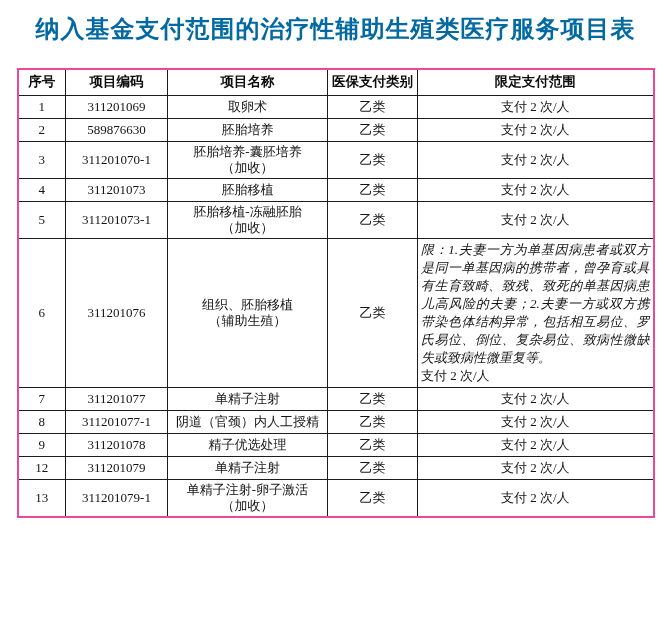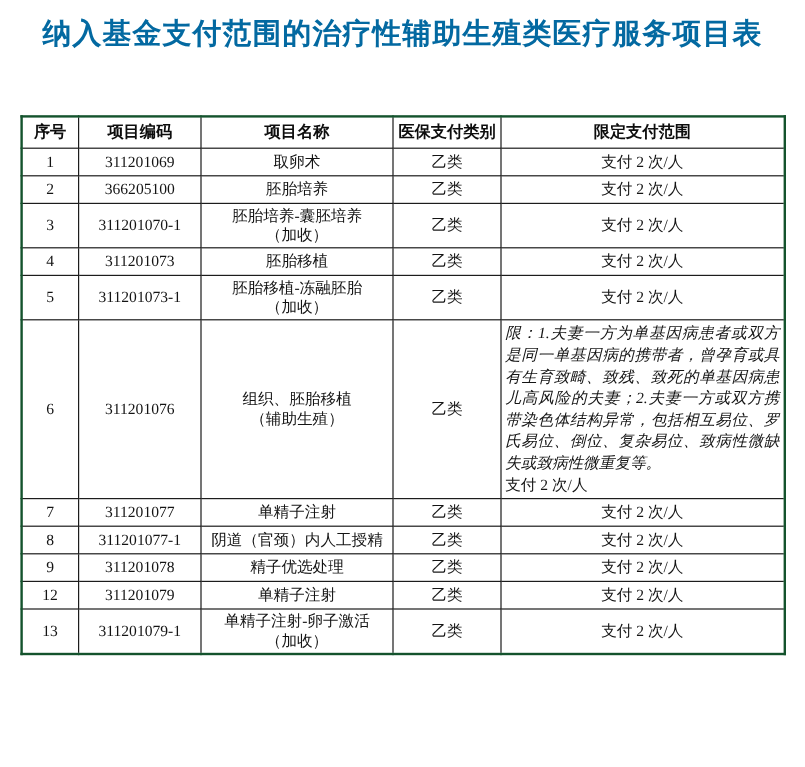--- a/index.html
+++ b/index.html
@@ -27,22 +27,22 @@
     line-height: 30px;
     font-weight: bold;
     color: #0369a1;
     letter-spacing: 1px;
     font-family: "Liberation Serif", "DejaVu Serif", serif;
   }
   table.items-table {
     border-collapse: collapse;
     table-layout: fixed;
     width: 636px;
-    margin: 52px auto 0 auto;
-    border: 2px solid #14532d;
+    margin: 24px auto 0 auto;
+    border: 2px solid #ec4899;
   }
   col.c-no     { width: 48px; }
   col.c-code   { width: 102px; }
   col.c-name   { width: 160px; }
   col.c-cat    { width: 90px; }
   col.c-scope  { width: 236px; }
   th, td {
     border: 1px solid #1c1c1c;
     font-size: 13px;
     text-align: center;
@@ -108,21 +108,21 @@
       <div class="name-line2"></div>
     </td>
     <td class="cell-category">乙类</td>
     <td class="cell-scope">
       <div class="scope-main">支付 2 次/人</div>
       <div class="scope-extra"></div>
     </td>
   </tr>
         <tr>
     <td class="cell-no">2</td>
-    <td class="cell-code">366205100</td>
+    <td class="cell-code">589876630</td>
     <td class="cell-name">
       <div class="name-line1">胚胎培养</div>
       <div class="name-line2"></div>
     </td>
     <td class="cell-category">乙类</td>
     <td class="cell-scope">
       <div class="scope-main">支付 2 次/人</div>
       <div class="scope-extra"></div>
     </td>
   </tr>

